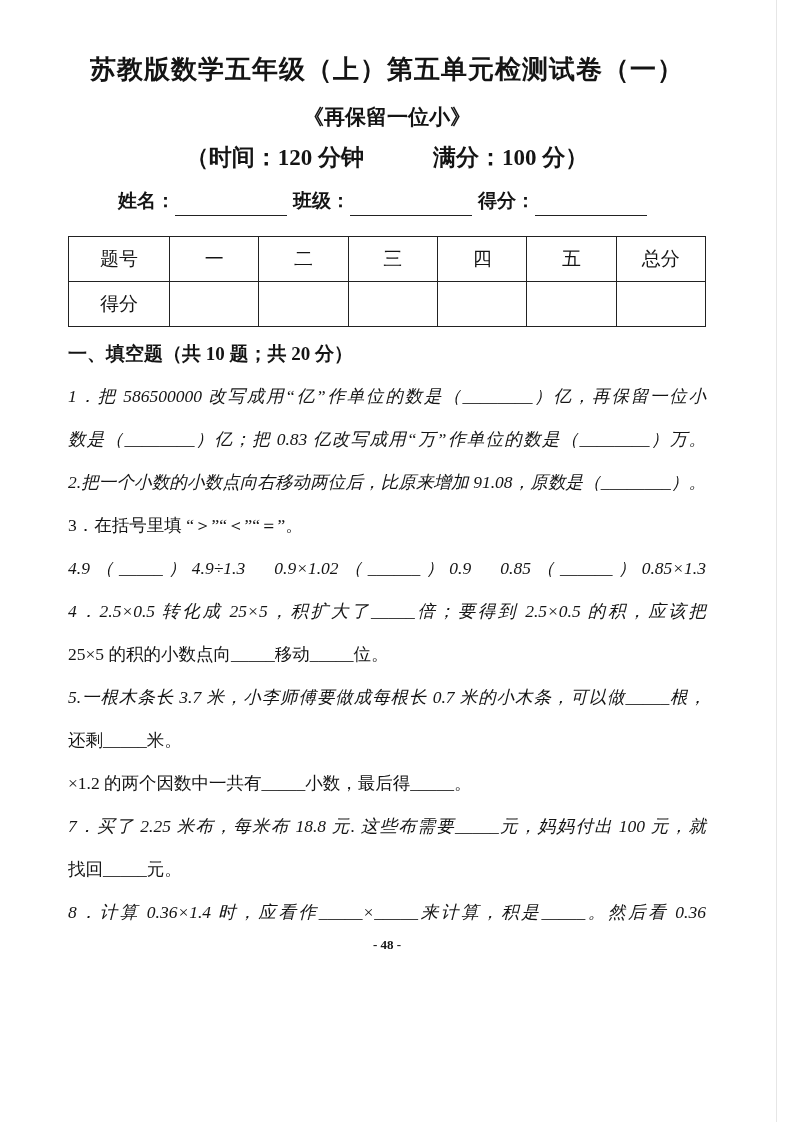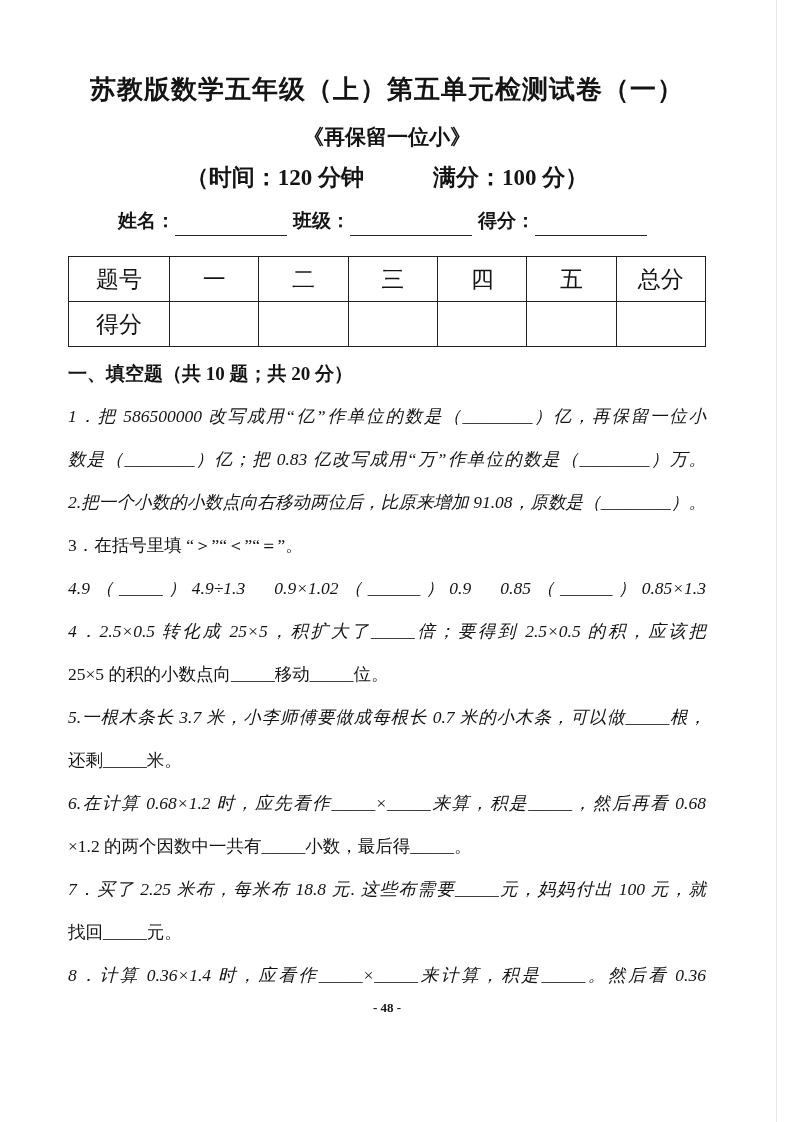--- a/index.html
+++ b/index.html
@@ -1,18 +1,18 @@
 <!DOCTYPE html>
 <html><head>
 <meta charset="utf-8">
 <style>
   html,body{margin:0;padding:0;background:#fff;}
   .page{
     width:776px;height:1122px;box-sizing:border-box;
-    padding:72px 70px 0 68px;
+    padding:52px 70px 0 68px;
     background:#fff;color:#141414;position:relative;
     font-family:"Liberation Serif","DejaVu Serif",serif;
     outline:1px solid #e6e6e6;
     overflow:hidden;
   }
   .title{
     font-size:26px;font-weight:bold;text-align:center;
     margin:0 0 14px 0;line-height:36px;letter-spacing:1px;
   }
   .subtitle{
@@ -34,21 +34,21 @@
   }
   .w-name{width:112px;margin-right:6px;}
   .w-class{width:122px;margin-right:6px;}
   .w-score{width:112px;}
   table.score{
     width:100%;border-collapse:collapse;table-layout:fixed;
     margin:0 0 12px 0;
   }
   table.score td{
     border:1.6px solid #222;height:44px;text-align:center;
-    font-size:23px;font-weight:normal;padding:0;margin-top:12px;
+    font-size:19px;font-weight:normal;padding:0;margin-top:12px;
   }
   table.score td.first{width:100px;}
   .section-heading{
     font-size:19px;font-weight:bold;line-height:30px;
     margin:2px 0 6px 0;white-space:pre-wrap;
   }
   .line{
     font-size:17.5px;line-height:43px;white-space:pre-wrap;
   }
   .j{text-align:justify;text-align-last:justify;font-style:italic;}
@@ -101,21 +101,20 @@
 
   <div class="line j">1．把 586500000 改写成用“亿”作单位的数是（________）亿，再保留一位小</div>
   <div class="line j">数是（________）亿；把 0.83 亿改写成用“万”作单位的数是（________）万。</div>
   <div class="line j">2.把一个小数的小数点向右移动两位后，比原来增加 91.08，原数是（________）。</div>
   <div class="line">3．在括号里填 “＞”“＜”“＝”。</div>
   <div class="line j">4.9（_____）4.9÷1.3　0.9×1.02（______）0.9　0.85（______）0.85×1.3</div>
   <div class="line j">4．2.5×0.5 转化成 25×5，积扩大了_____倍；要得到 2.5×0.5 的积，应该把</div>
   <div class="line">25×5 的积的小数点向_____移动_____位。</div>
   <div class="line j">5.一根木条长 3.7 米，小李师傅要做成每根长 0.7 米的小木条，可以做_____根，</div>
   <div class="line">还剩_____米。</div>
-  <div class="line j">6.在计算 0.68×1.2 时，应先看作_____×_____来算，积是_____，然后再看 0.68</div>
   <div class="line">×1.2 的两个因数中一共有_____小数，最后得_____。</div>
   <div class="line j">7．买了 2.25 米布，每米布 18.8 元. 这些布需要_____元，妈妈付出 100 元，就</div>
   <div class="line">找回_____元。</div>
   <div class="line j">8．计算 0.36×1.4 时，应看作_____×_____来计算，积是_____。然后看 0.36</div>
 
   <div class="footer">- 48 -</div>
 
 </div>
 
 </body></html>

